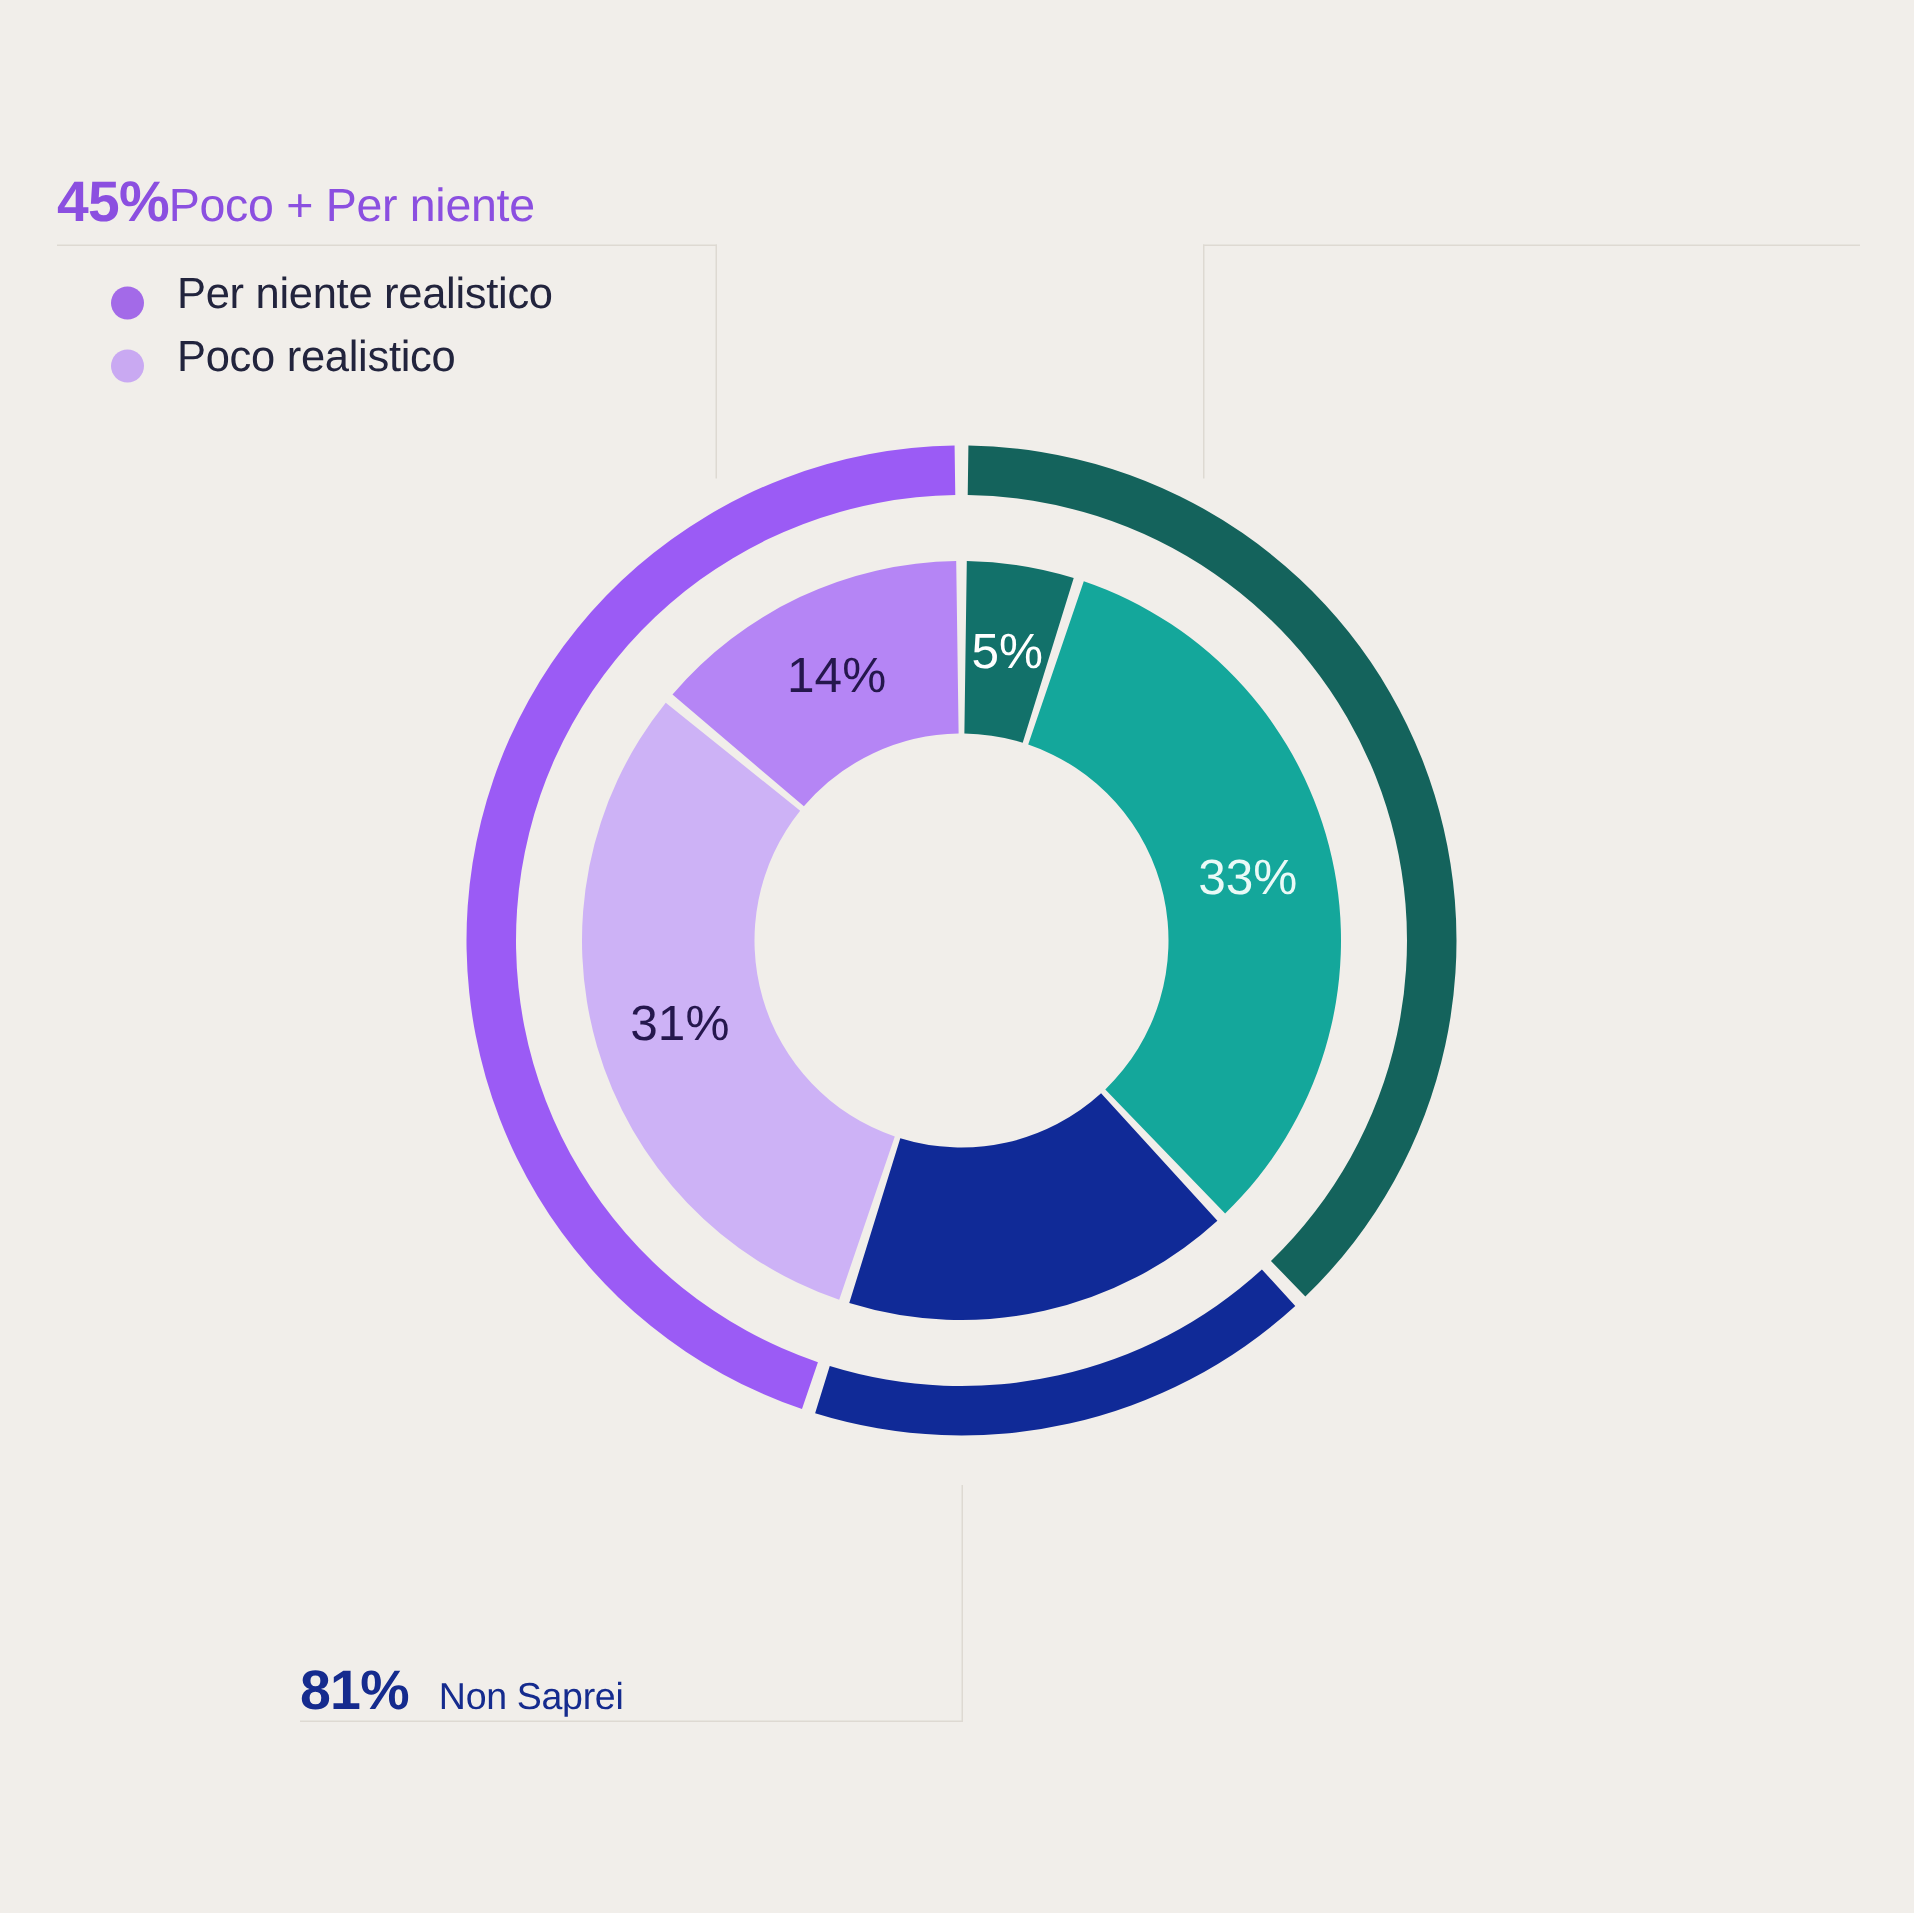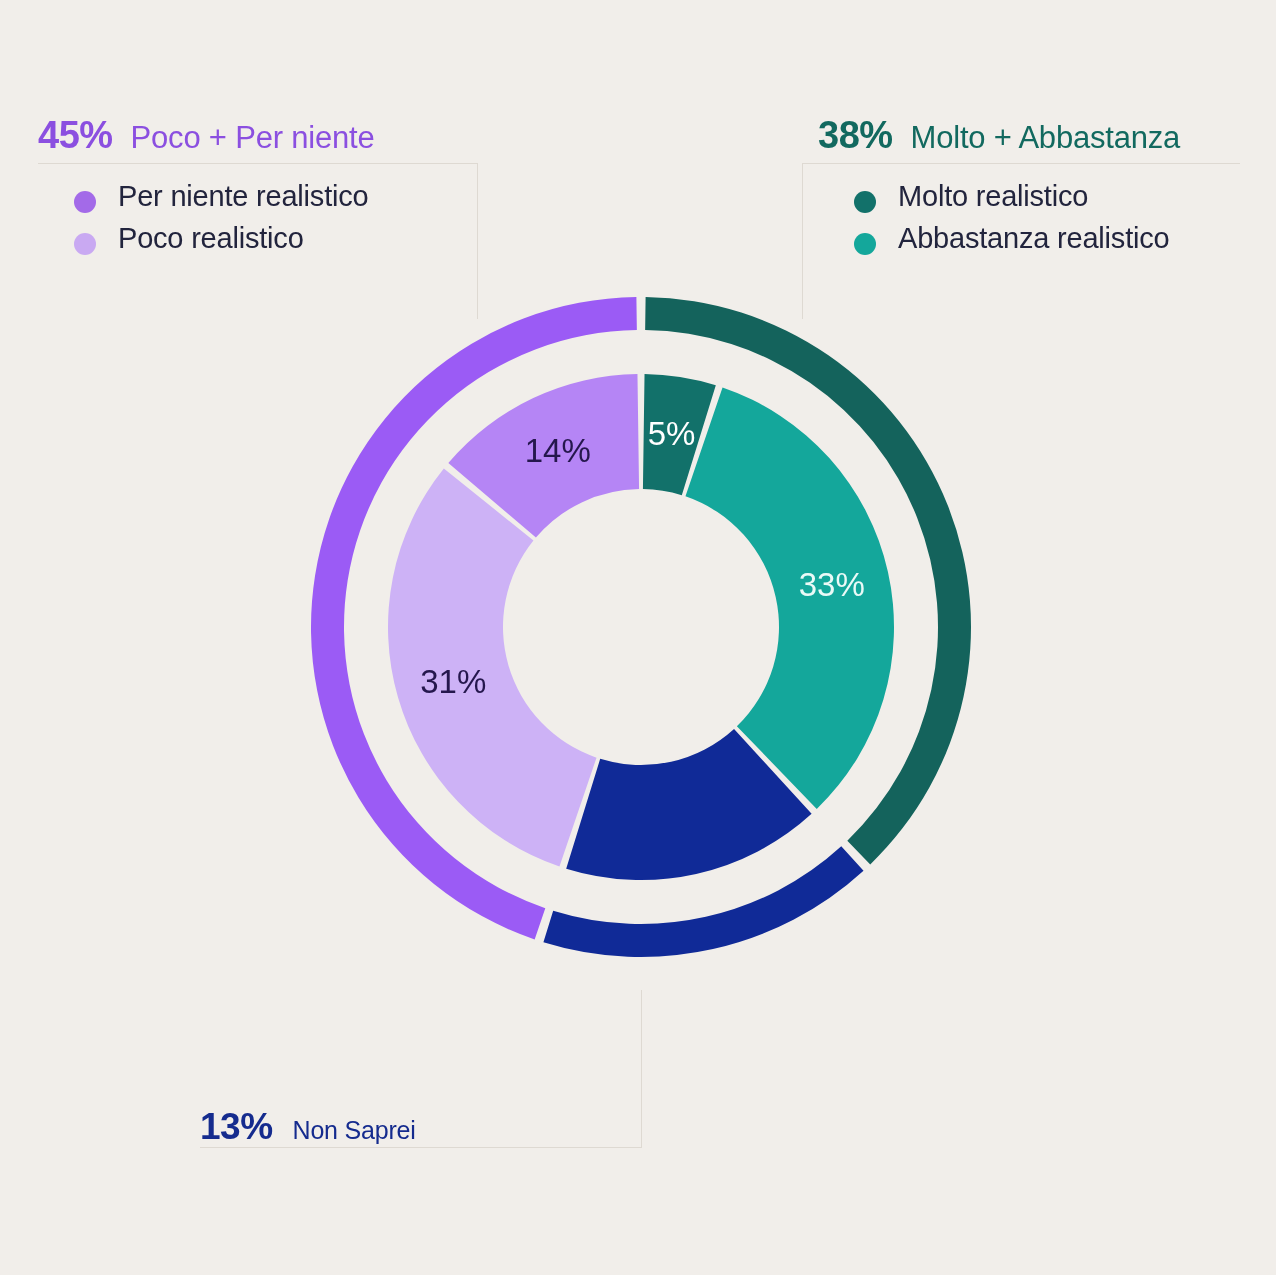--- a/index.html
+++ b/index.html
@@ -19,21 +19,20 @@
     inset: 0;
   }
 
   
   .legend {
     position: absolute;
   }
   .legend-head {
     display: flex;
     align-items: baseline;
-    gap: 18px;
     white-space: nowrap;
   }
   .legend-pct {
     font-size: 38px;
     font-weight: 700;
     letter-spacing: -0.5px;
   }
   .legend-title {
     font-size: 31px;
     font-weight: 400;
@@ -161,37 +160,21 @@
         <span class="legend-dot" style="background:#a36ae8"></span>
         <span class="legend-label">Per niente realistico</span>
       </div>
       <div class="legend-row">
         <span class="legend-dot" style="background:#c9a9f2"></span>
         <span class="legend-label">Poco realistico</span>
       </div>
     </div>
   </div>
 
-  <div class="legend" id="legend-right">
-    <div class="legend-head">
-      <span class="legend-pct">38%</span>
-      <span class="legend-title">Molto + Abbastanza</span>
-    </div>
-    <div class="legend-items">
-      <div class="legend-row">
-        <span class="legend-dot" style="background:#12716a"></span>
-        <span class="legend-label">Molto realistico</span>
-      </div>
-      <div class="legend-row">
-        <span class="legend-dot" style="background:#14a79b"></span>
-        <span class="legend-label">Abbastanza realistico</span>
-      </div>
-    </div>
-  </div>
 
   <div class="legend" id="legend-bottom">
     <div class="legend-head">
-      <span class="legend-pct">13%</span>
+      <span class="legend-pct">81%</span>
       <span class="legend-title">Non Saprei</span>
     </div>
   </div>
 
 </div>
 
 </body></html>

